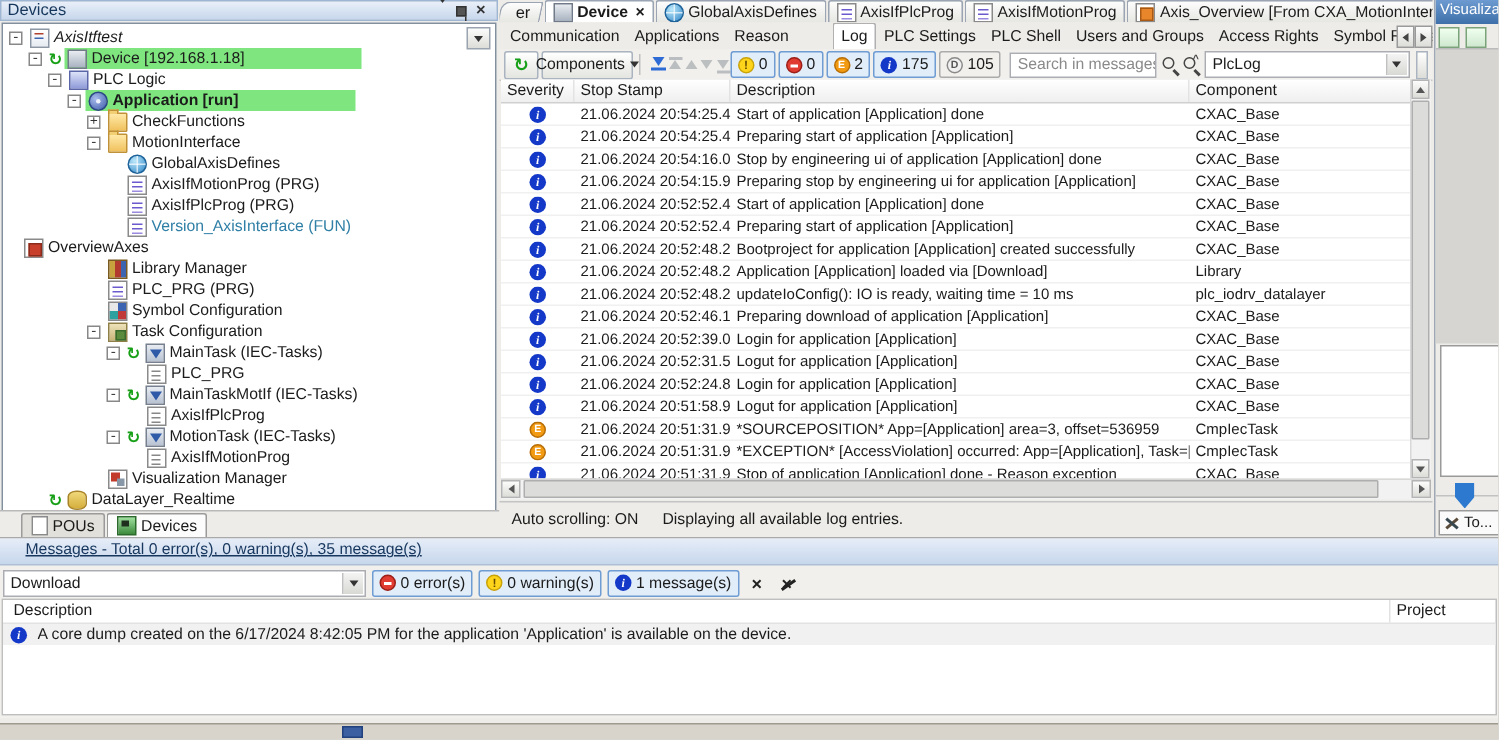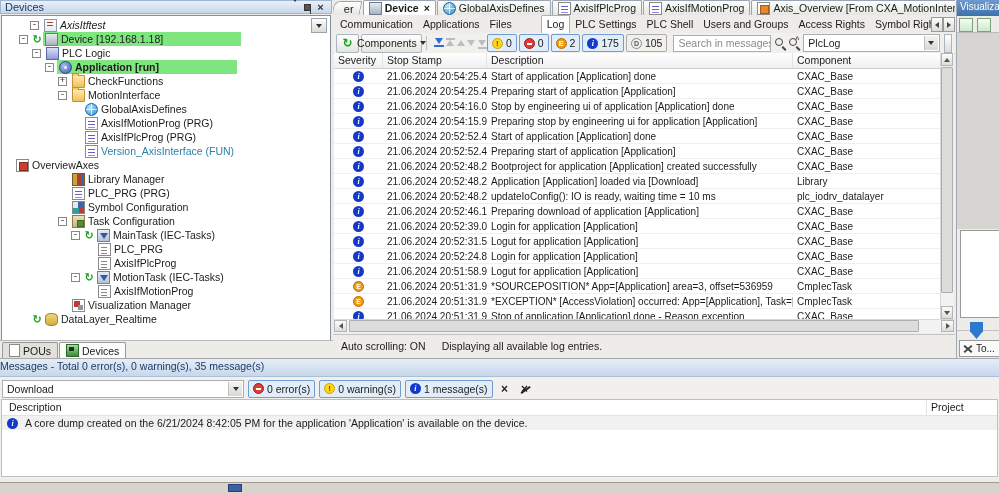--- a/index.html
+++ b/index.html
@@ -76,21 +76,21 @@
   .trow{height:14px;display:flex;align-items:center;white-space:nowrap;font-size:10.5px;}
   .exp{width:9px;height:9px;border:1px solid #888;background:#fff;margin-right:3px;flex:none;text-align:center;font:9px/7px "Liberation Mono",monospace;color:#333;box-sizing:border-box;}
   .e-minus::before{content:"-";}
   .e-plus::before{content:"+";}
   .e-none{visibility:hidden;}
   .grp{display:flex;align-items:center;height:14px;padding:0 2px;gap:3px;}
   .trow.hl .grp{background:#7fe57f;padding-right:78px;}
   .trow.bold .tlabel{font-weight:bold;}
   .trow.italic .tlabel{font-style:italic;}
   .trow.teal .tlabel{color:#2f7fa6;}
-  .pl-tabs{position:absolute;left:0;right:0;bottom:0;height:17px;border-top:1px solid #b9b9b9;display:flex;align-items:flex-end;padding-left:2px;background:#EDECE8;}
+  .pl-tabs{position:absolute;left:0;right:0;bottom:0;height:17px;border-top:1px solid #b9b9b9;display:flex;align-items:flex-end;padding-left:14px;background:#EDECE8;}
   .pltab{height:15px;display:flex;align-items:center;gap:3px;padding:0 6px;border:1px solid #9a9a9a;border-bottom:none;background:#e2e0da;margin-right:1px;border-radius:2px 2px 0 0;font-size:10.5px;}
   .pltab.active{background:#fcfcfc;}
 
   
   .main{position:absolute;left:333px;top:0;width:622px;height:358px;background:#EDECE8;}
   .doctabs{position:absolute;top:0;left:0;right:0;height:15px;display:flex;align-items:flex-end;overflow:hidden;}
   .fragtab{height:13px;display:flex;align-items:center;padding:0 6px 0 10px;border:1px solid #9aa4b2;border-bottom:none;border-radius:6px 2px 0 0;background:linear-gradient(#fdfdfd,#e6e6e2);transform:skewX(-12deg);margin-right:2px;}
   .fragtab>span{transform:skewX(12deg);}
   .doctab{height:14px;display:flex;align-items:center;gap:3px;padding:0 5px;border:1px solid #9aa4b2;border-bottom:none;border-radius:2px 2px 0 0;background:linear-gradient(#fdfdfd,#e6e6e2);margin-right:1px;white-space:nowrap;font-size:10.5px;}
   .doctab.active{background:#fff;font-weight:bold;}
@@ -161,21 +161,21 @@
   .visu-white{position:absolute;top:230px;left:3px;right:-2px;height:86px;background:#fff;border:1px solid #9a9a9a;}
   .dropline{position:absolute;top:330px;left:0;right:0;height:1px;background:#c2c2c2;}
   .droplet{position:absolute;top:322px;left:13px;width:13px;height:17px;background:#2e79d0;clip-path:polygon(0 0,100% 0,100% 55%,50% 100%,0 55%);}
   .visu-tab{position:absolute;bottom:1px;left:2px;right:0;height:15px;background:#fafafa;border:1px solid #9a9a9a;display:flex;align-items:center;gap:3px;padding:0 2px;font-size:10px;}
   .tools-ico{width:11px;height:11px;position:relative;}
   .tools-ico::before{content:"";position:absolute;left:1px;top:5px;width:10px;height:2px;background:#5a4a3a;transform:rotate(-40deg);}
   .tools-ico::after{content:"";position:absolute;left:1px;top:5px;width:10px;height:2px;background:#37474f;transform:rotate(40deg);}
 
   
   .msg{position:absolute;left:0;top:358px;width:999px;height:121px;background:#f1f0ec;border-top:1px solid #a9a9a9;box-sizing:border-box;}
-  .msg-h{height:15px;background:linear-gradient(#e6edf8,#c7d7ec);border-bottom:1px solid #aebfd4;padding:1px 0;color:#17375e;font-size:10.5px;}
+  .msg-h{height:15px;background:linear-gradient(#e6edf8,#c7d7ec);border-bottom:1px solid #aebfd4;padding:1px 17px;color:#17375e;font-size:10.5px;text-decoration:underline;}
   .msg-toolbar{height:23px;display:flex;align-items:center;gap:4px;padding:0 2px;}
   .msg-combo{width:232px;}
   .xbtn{width:16px;height:16px;display:flex;align-items:center;justify-content:center;font:bold 12px/16px "Liberation Sans",sans-serif;color:#222;}
   .xbtn.filter{position:relative;}
   .xbtn.filter::after{content:"";position:absolute;left:3px;top:8px;width:11px;height:1.5px;background:#222;transform:rotate(-35deg);}
   .msg-table{position:absolute;top:40px;left:1px;right:1px;bottom:2px;background:#fff;border:1px solid #bfbfbf;box-sizing:border-box;}
   .msg-thead{height:15px;border-bottom:1px solid #e2e2e2;display:flex;font-size:10.5px;}
   .msg-thead .cdesc{flex:1;padding:1px 7px;}
   .msg-thead .cproj{width:62px;border-left:1px solid #e2e2e2;padding:1px 4px;}
   .msg-row{height:14px;background:#f1f1f1;display:flex;align-items:center;gap:7px;padding:0 5px;font-size:10.5px;}
@@ -197,21 +197,21 @@
           <span class="chev-dn"></span>
         </span>
       <span class="hbtn">
           <span class="pin-ico"></span>
         </span>
       <span class="hbtn x-ico"></span>
     </div>
     <div class="tree-wrap">
       <div class="tree-dd"></div>
 
-        <div class="trow italic" style="padding-left: 4px; margin-left: 24px;">
+        <div class="trow italic" style="padding-left: 4px;">
           <span class="exp e-minus"></span>
 
           <span class="grp">
             <span class="ico i-project"></span>
             <span class="tlabel">AxisItftest</span>
           </span>
         </div>
 
         <div class="trow hl" style="padding-left: 17px;">
           <span class="exp e-minus"></span>
@@ -350,20 +350,28 @@
 
         <div class="trow" style="padding-left: 82px;">
           <span class="exp e-none"></span>
 
           <span class="grp">
             <span class="ico i-taskcall"></span>
             <span class="tlabel">PLC_PRG</span>
           </span>
         </div>
 
+        <div class="trow" style="padding-left: 69px;">
+          <span class="exp e-minus"></span>
+          <span class="run-ico on"></span>
+          <span class="grp">
+            <span class="ico i-task"></span>
+            <span class="tlabel">MainTaskMotIf (IEC-Tasks)</span>
+          </span>
+        </div>
 
         <div class="trow" style="padding-left: 82px;">
           <span class="exp e-none"></span>
 
           <span class="grp">
             <span class="ico i-taskcall"></span>
             <span class="tlabel">AxisIfPlcProg</span>
           </span>
         </div>
 
@@ -457,21 +465,21 @@
 
         <div class="subtab">
           <span>Communication</span>
         </div>
 
         <div class="subtab">
           <span>Applications</span>
         </div>
 
         <div class="subtab">
-          <span>Files</span>
+          <span>Reason</span>
         </div>
 
         <div class="subtab active">
           <span>Log</span>
         </div>
 
         <div class="subtab">
           <span>PLC Settings</span>
         </div>
 
@@ -773,21 +781,21 @@
     </div>
     <div class="msg-table">
       <div class="msg-thead">
         <span class="cdesc">Description</span>
         <span class="cproj">Project</span>
       </div>
       <div>
 
           <div class="msg-row">
             <span class="ci ci-info"></span>
-            <span class="nowrap">A core dump created on the 6/21/2024 8:42:05 PM for the application 'Application' is available on the device.</span>
+            <span class="nowrap">A core dump created on the 6/17/2024 8:42:05 PM for the application 'Application' is available on the device.</span>
           </div>
         </div>
     </div>
   </div>
 
   <div class="winedge"></div>
   <div class="taskbar">
     <span class="tb-item"></span>
   </div>
 

